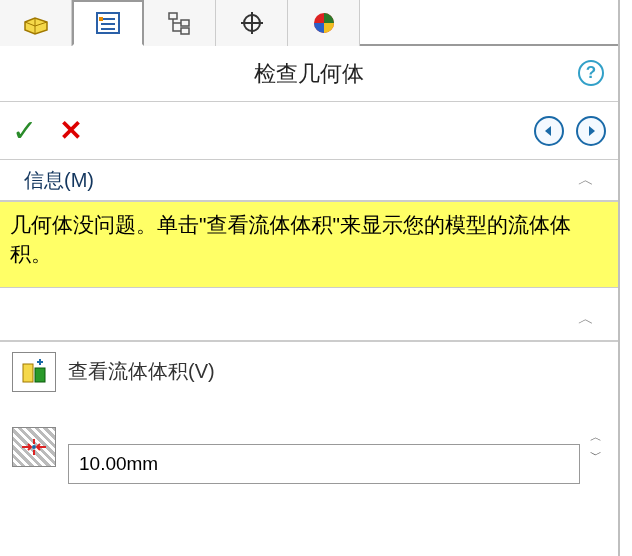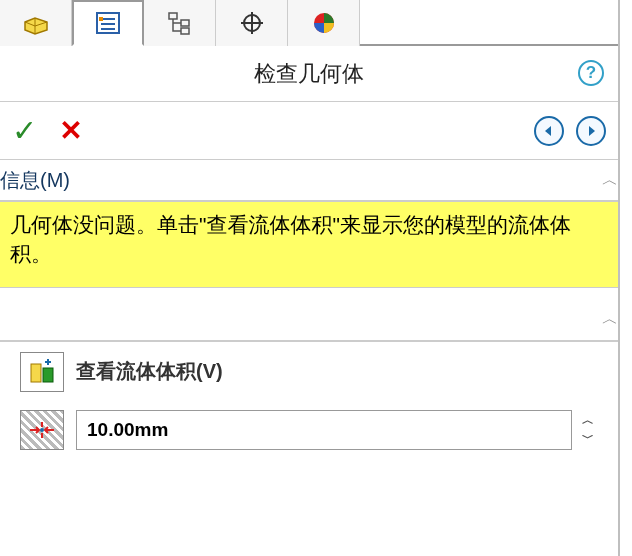--- a/index.html
+++ b/index.html
@@ -99,43 +99,42 @@
   color: #1a6aa8;
   font-size: 18px;
   margin-left: 12px;
   cursor: pointer;
   background: #f4f9ff;
 }
 .section-header {
   display: flex;
   align-items: center;
   height: 42px;
-  padding: 0 0;
+  padding: 0 24px;
   border-bottom: 2px solid #ccc;
   font-size: 20px;
   color: #13365e;
   cursor: pointer;
 }
 .section-header .chev {
   margin-left: auto;
   color: #8a8a8a;
   font-size: 16px;
 }
 .info-body {
   background: #ffff66;
   padding: 8px 10px 18px;
   font-size: 21px;
   line-height: 1.4;
   color: #000;
   border-bottom: 1px solid #ccc;
   margin-bottom: 12px;
 }
 .fluid-body {
-  padding: 10px 20px;
-  font-weight: bold;
+  padding: 10px 12px;
 }
 .fluid-row {
   display: flex;
   align-items: center;
   margin-bottom: 18px;
 }
 .icon-box {
   width: 44px;
   height: 40px;
   border: 1px solid #888;
@@ -155,20 +154,21 @@
 .value-field {
   flex: 1;
   height: 40px;
   border: 1px solid #999;
   display: flex;
   align-items: center;
   padding: 0 10px;
   font-size: 19px;
   background: #fff;
   margin-right: 6px;
+  margin-top: 34px;
 }
 .spinner {
   display: flex;
   flex-direction: column;
 }
 .spinner span {
   width: 20px;
   height: 18px;
   display: flex;
   align-items: center;

